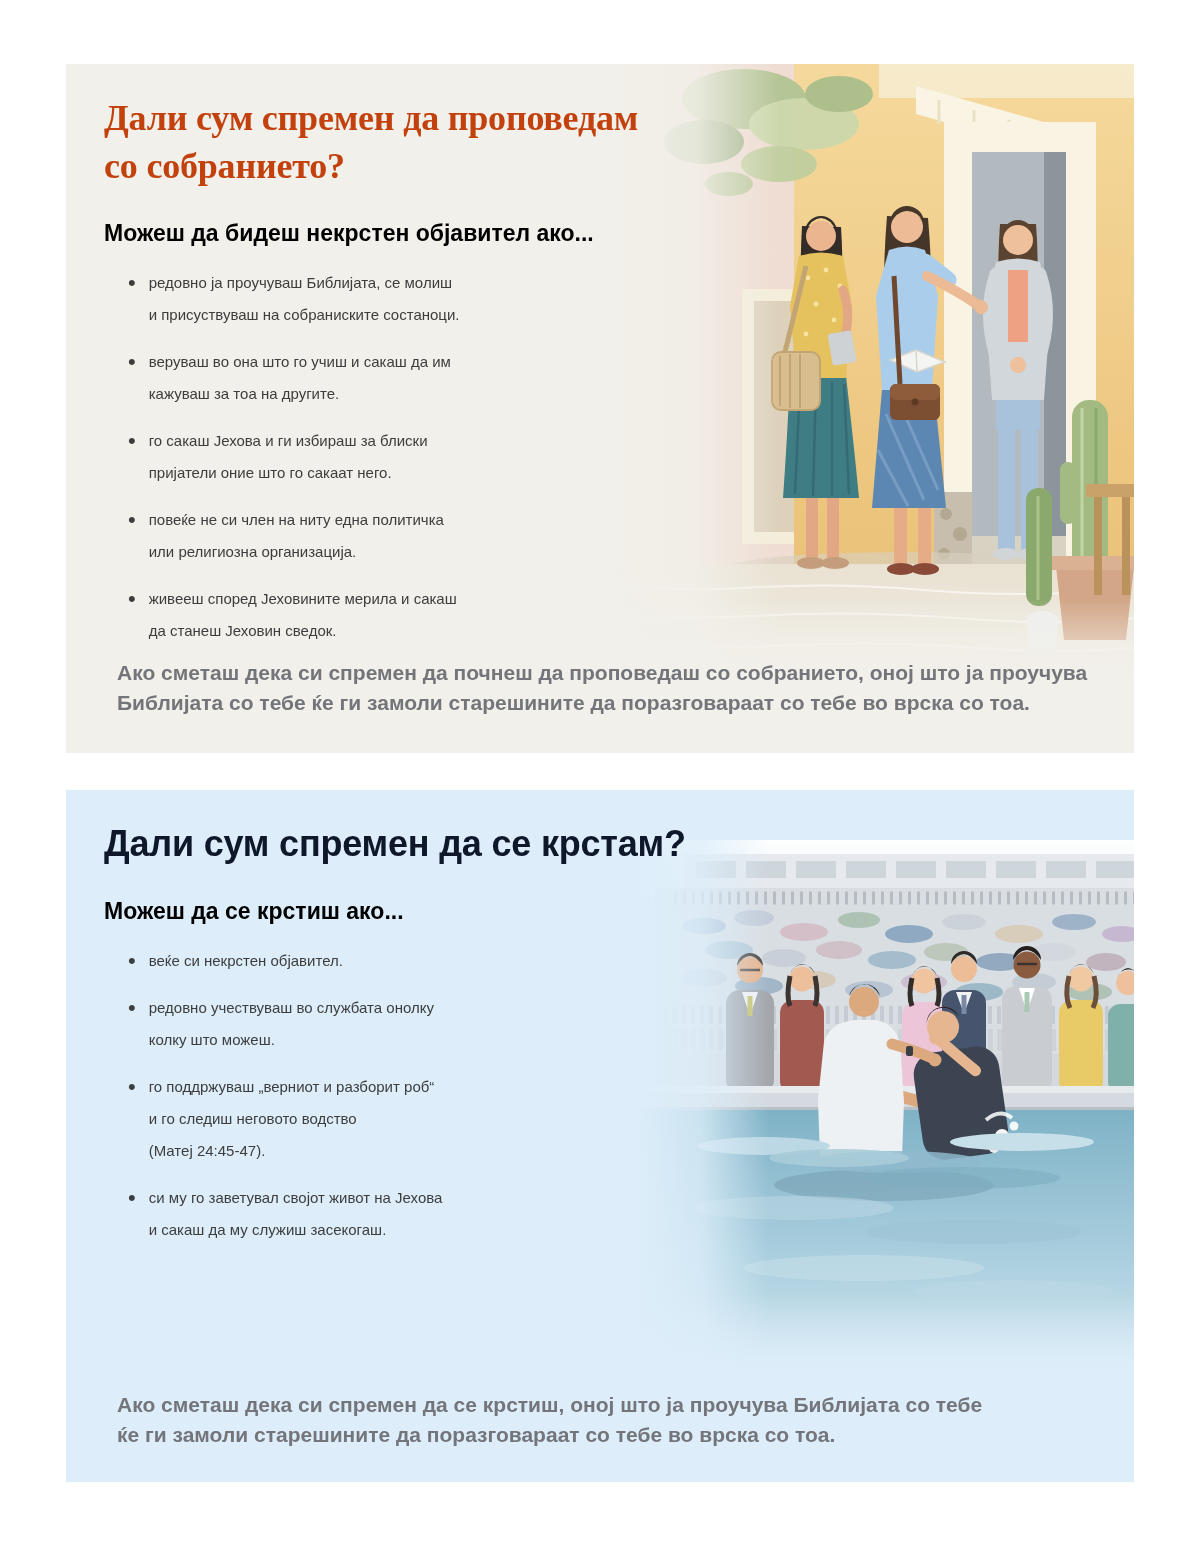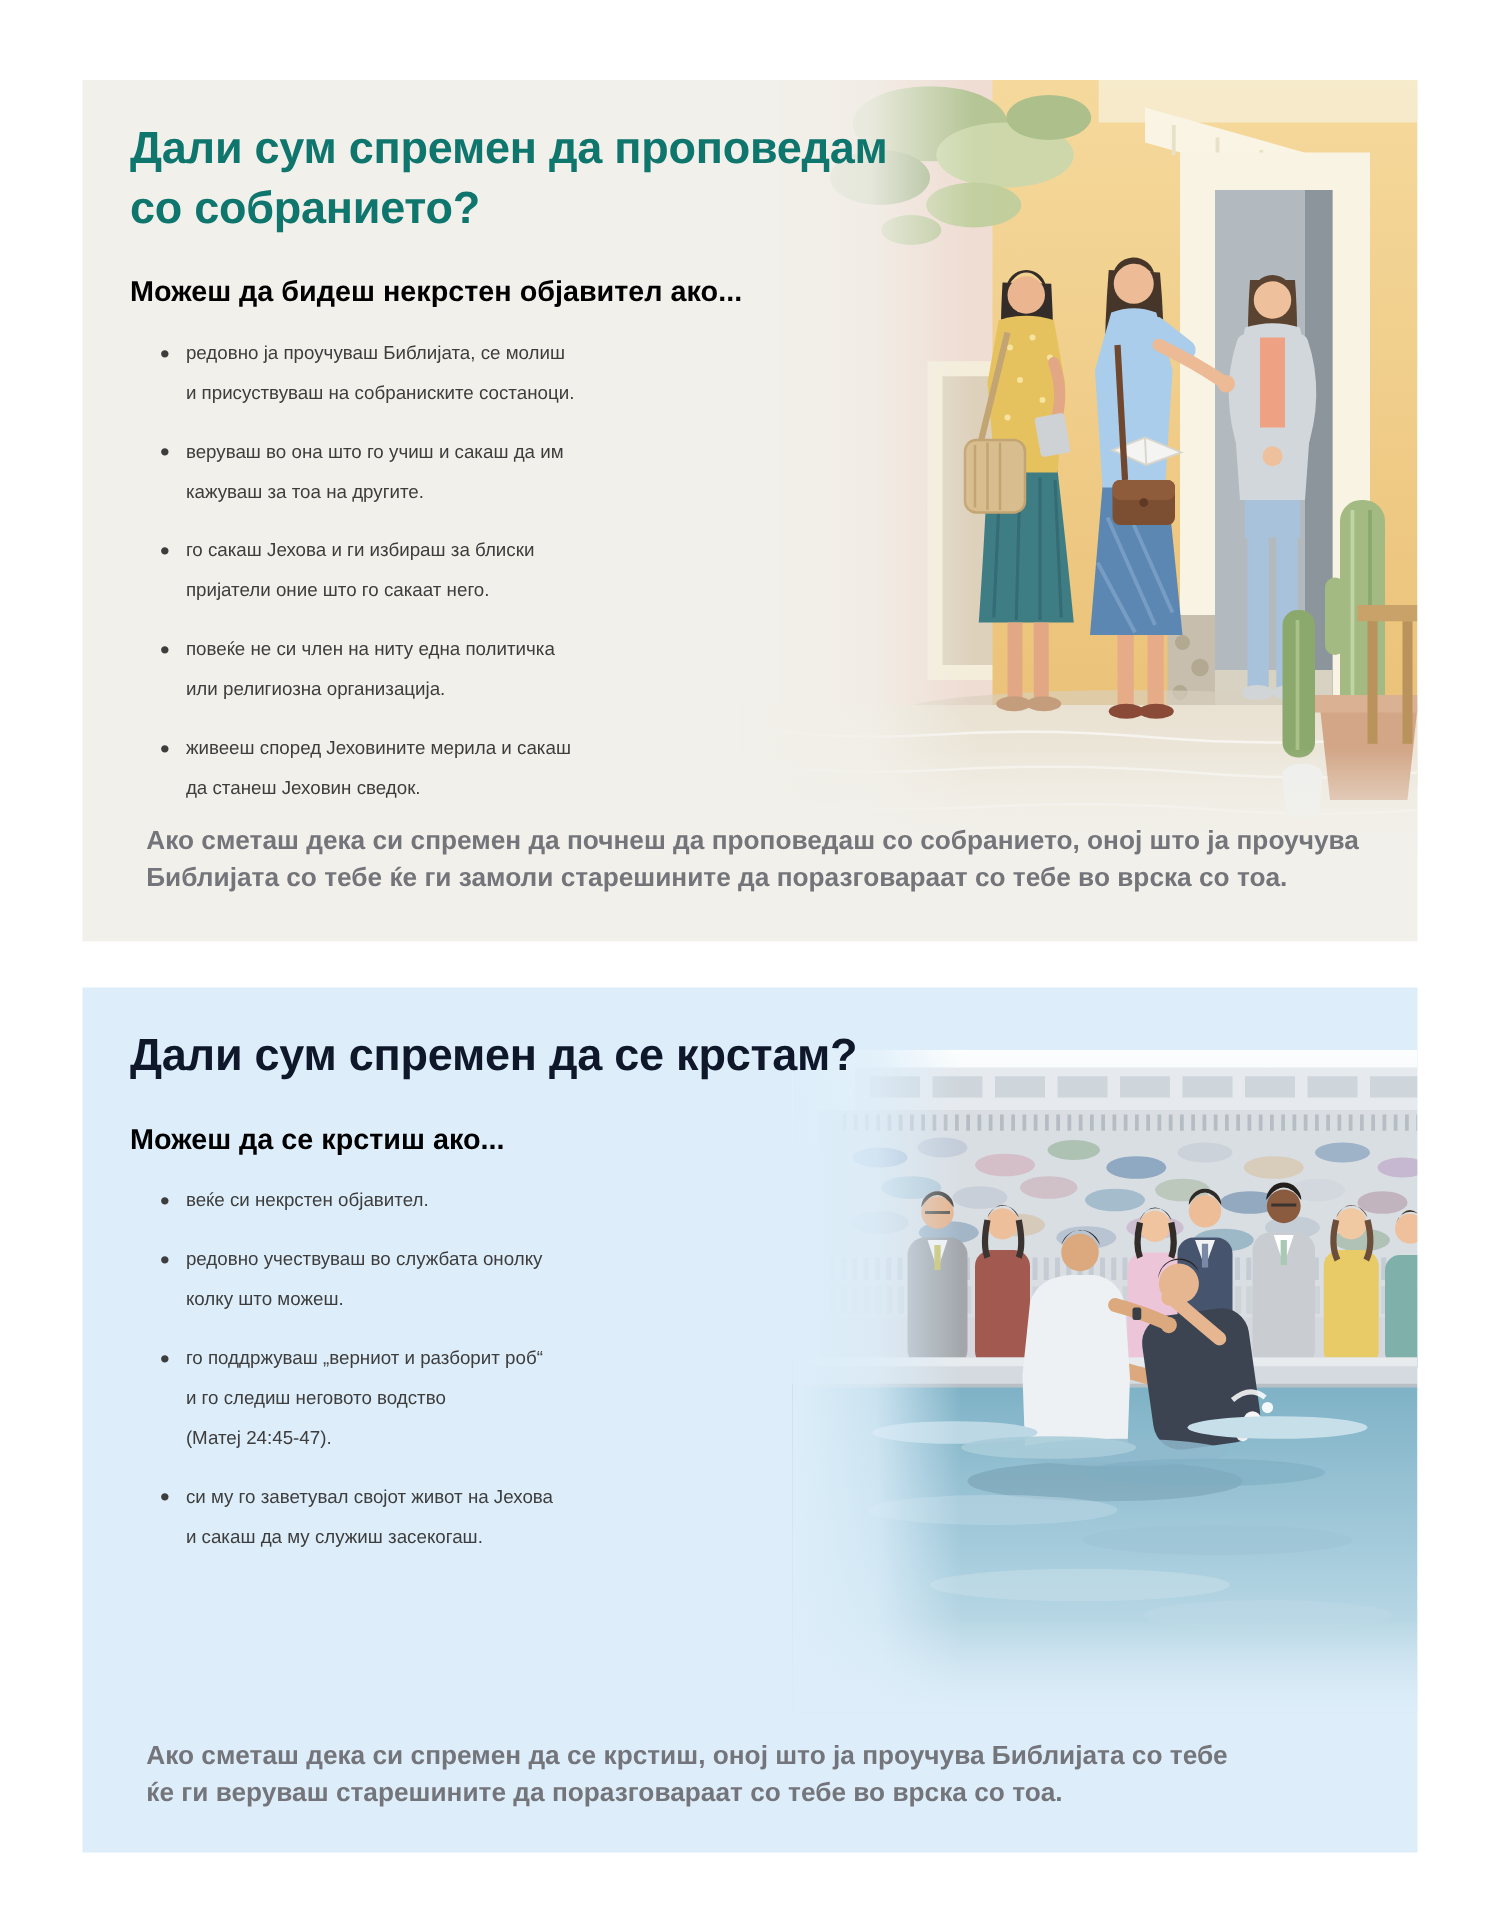--- a/index.html
+++ b/index.html
@@ -10,21 +10,21 @@
   .panel{position:absolute;left:66px;width:1068px;overflow:hidden;}
   .panel-preach{top:64px;height:689px;background:#f2f0ea;}
   .panel-baptism{top:790px;height:692px;background:#ddeefa;}
   .illus{position:absolute;top:0;right:0;z-index:1;display:block;}
   .illus-baptism{top:50px;}
   .content{position:relative;z-index:2;padding:30px 0 0 38px;width:640px;}
   .panel-heading{
     margin:0;font-size:36px;line-height:48px;font-weight:bold;
     white-space:pre-line;letter-spacing:-0.2px;
   }
-  .panel-preach .panel-heading{color:#0f766e;}
+  .panel-preach .panel-heading{color:#c2410c;font-family:Liberation Serif, serif;}
   .panel-baptism .panel-heading{color:#0f172a;}
   .intro{
     margin:28px 0 0;font-size:23px;line-height:30px;font-weight:bold;color:#000000;
   }
   .bullets{list-style:none;margin:19px 0 0;padding:0 0 0 24px;}
   .bullets li{display:flex;gap:13px;margin:0 0 15px;color:#3d3d3d;}
   .dot{flex:0 0 auto;font-size:22px;line-height:32px;color:#3d3d3d;}
   .btext{font-size:15px;line-height:32px;white-space:pre-line;}
   .footer-note{
     position:absolute;left:51px;z-index:2;margin:0;max-width:1000px;
@@ -417,16 +417,16 @@
 (Матеј 24:45-47).</span>
           </li>
         <li>
             <span class="dot">•</span>
             <span class="btext">си му го заветувал својот живот на Јехова
 и сакаш да му служиш засекогаш.</span>
           </li>
       </ul>
     </div>
     <p class="footer-note">Ако сметаш дека си спремен да се крстиш, оној што ја проучува Библијата со тебе
-ќе ги веруваш старешините да поразговараат со тебе во врска со тоа.</p>
+ќе ги замоли старешините да поразговараат со тебе во врска со тоа.</p>
   </section>
 
 </div>
 
 </body></html>

